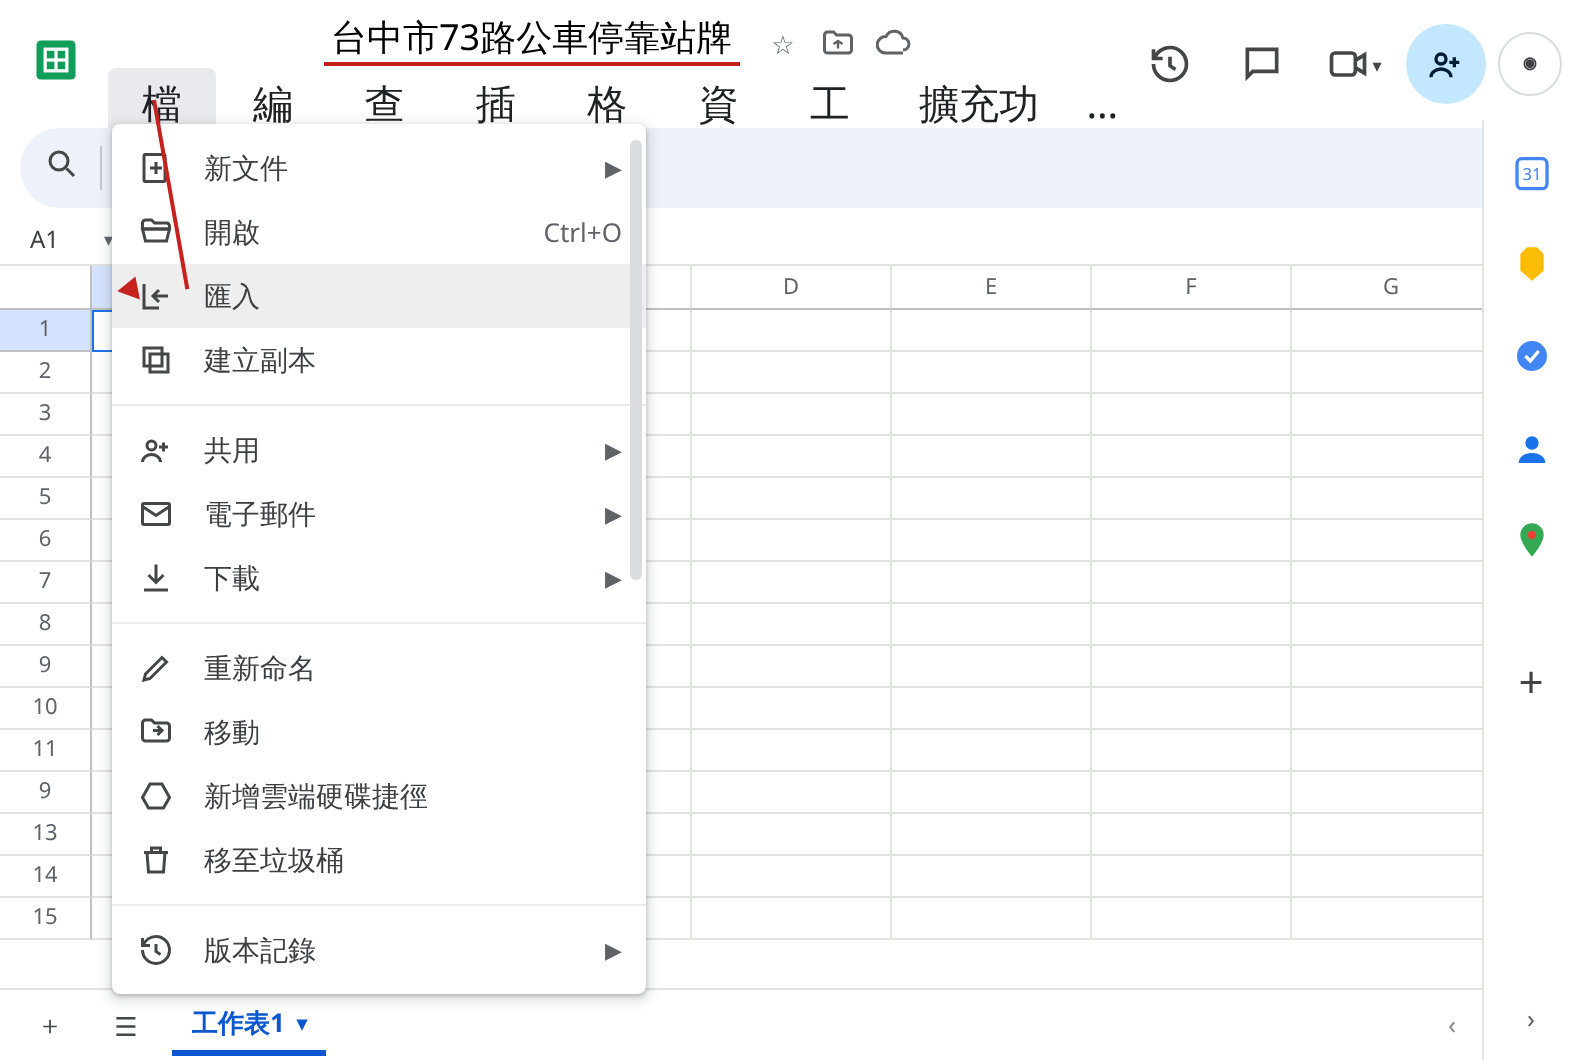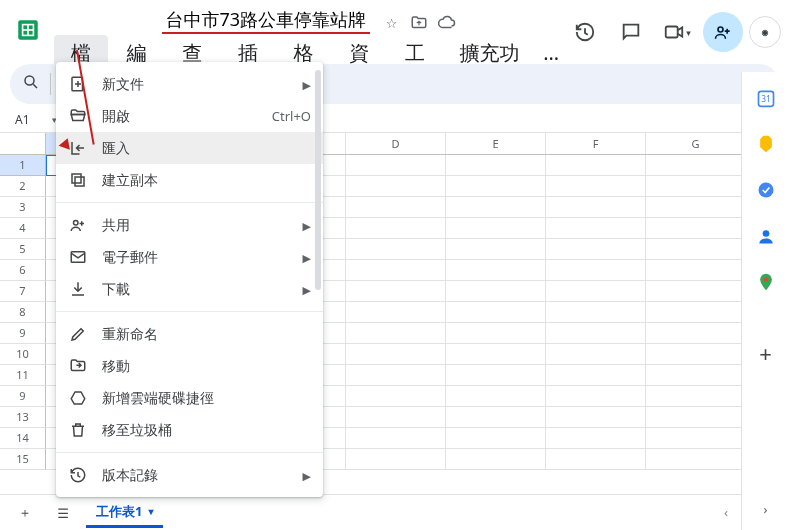--- a/index.html
+++ b/index.html
@@ -50,21 +50,21 @@
 .colcell.first { background: #d3e3fd; }
 
 
 .sheetbar { position: absolute; bottom: 0; left: 0; right: 48px; height: 36px; border-top: 1px solid #e1e3e1; display: flex; align-items: center; gap: 8px; padding: 0 10px; }
 .sheetbar .btn { width: 30px; height: 30px; display: flex; align-items: center; justify-content: center; color: #444746; border-radius: 4px; }
 .sheet-tab { height: 30px; padding: 0 10px; display: flex; align-items: center; gap: 6px; color: #0b57d0; border-bottom: 3px solid #0b57d0; font-size: 13px; font-weight: 700; }
 .sheet-tab .dd { font-size: 10px; }
 .sb-right { position: absolute; right: 48px; bottom: 0; height: 36px; width: 30px; display:flex; align-items:center; justify-content:center; color:#888; }
 
 
-.sidep { position: absolute; top: 72px; right: 0; bottom: 0; width: 48px; border-left: 1px solid #e1e3e1; background: #fff; display: flex; flex-direction: column; align-items: center; padding-top: 16px; gap: 26px; }
+.sidep { position: absolute; top: 60px; right: 0; bottom: 0; width: 48px; border-left: 1px solid #e1e3e1; background: #fff; display: flex; flex-direction: column; align-items: center; padding-top: 16px; gap: 26px; }
 .sidep .sp { width: 20px; height: 20px; }
 .sidep .plus { margin-top: 20px; font-size: 22px; color: #444; }
 .sidep .chevr { margin-top: auto; margin-bottom: 12px; color: #5f6368; }
 
 
 .menu { position: absolute; top: 62px; left: 56px; width: 267px; background: #fff; border-radius: 4px; box-shadow: 0 2px 6px 2px rgba(60,64,67,.15), 0 1px 2px rgba(60,64,67,.3); padding: 6px 0; z-index: 50; max-height: 440px; overflow: hidden; }
 .menu .mitem { display: flex; align-items: center; height: 32px; padding: 0 12px; gap: 14px; font-size: 14px; color: #3c4043; cursor: default; }
 .menu .mitem.hover { background: #eeeeee; }
 .menu .mitem .mico { width: 20px; height: 20px; display: flex; align-items: center; justify-content: center; color: #444746; }
 .menu .mitem .msub { margin-left: auto; color: #5f6368; font-size: 11px; }

